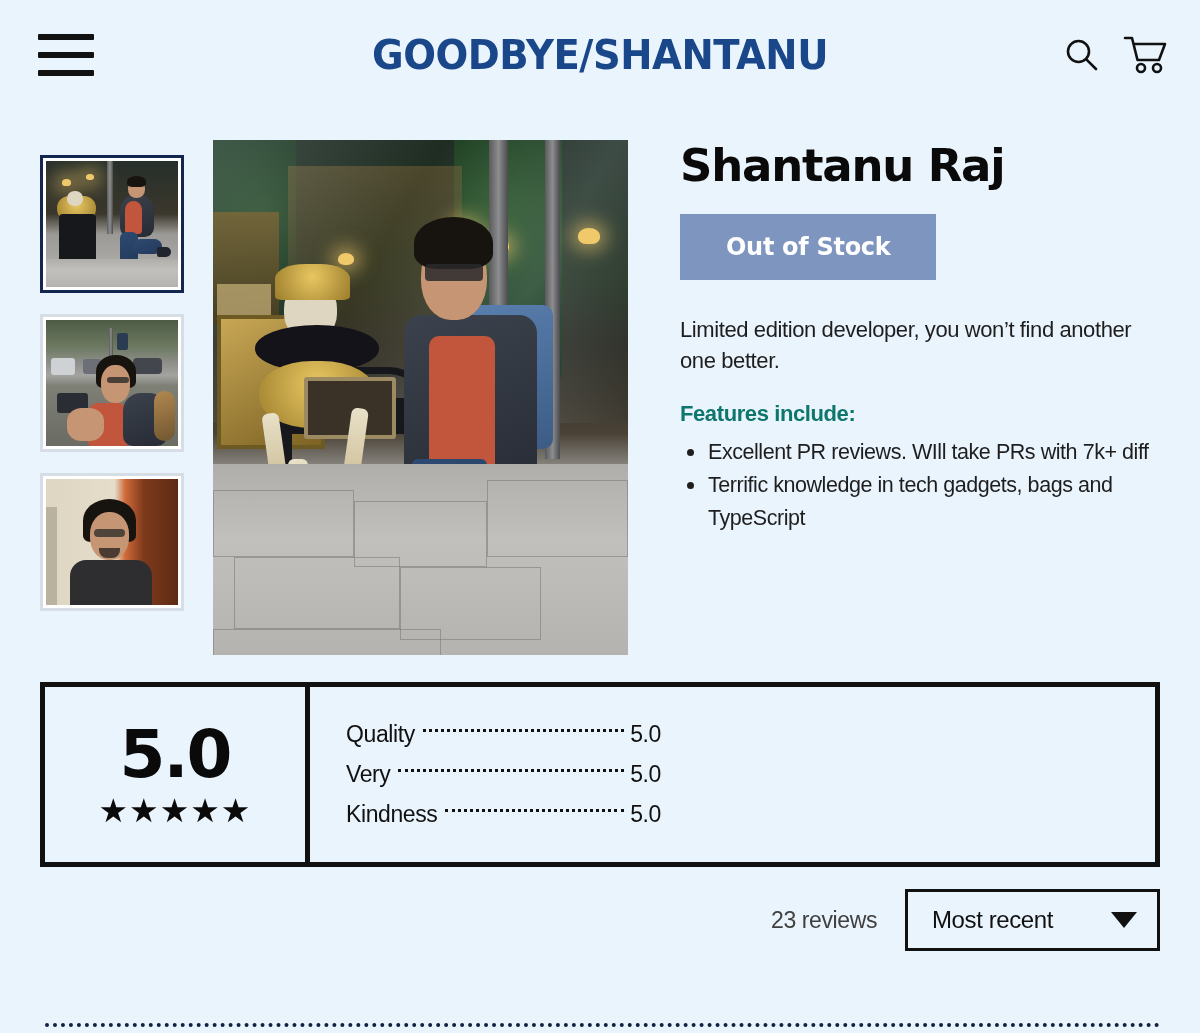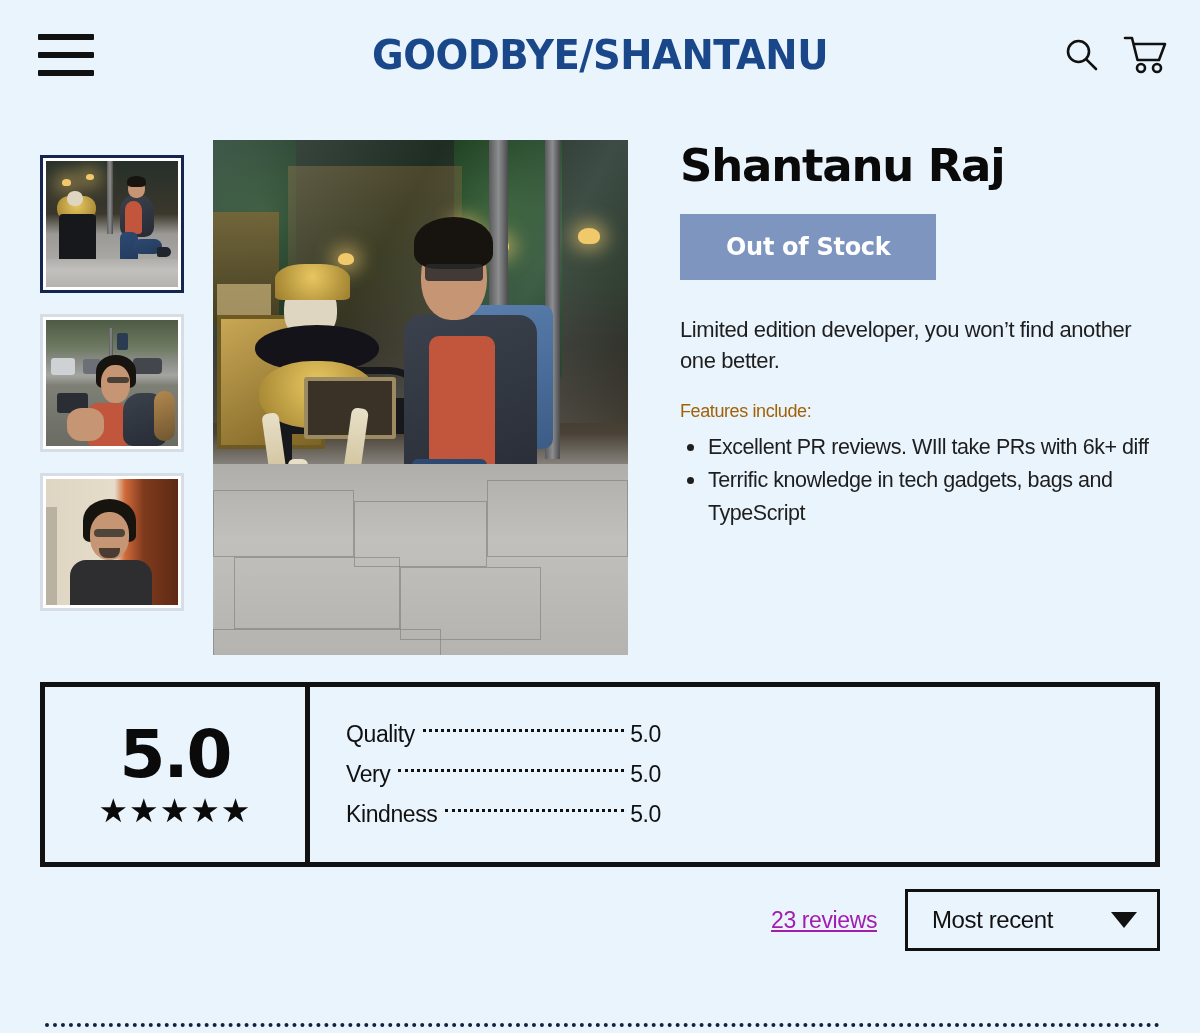--- a/index.html
+++ b/index.html
@@ -154,24 +154,24 @@
     margin-top: 34px;
     font-size: 22px;
     line-height: 1.42;
     color: #1e1e1e;
     letter-spacing: -0.4px;
     max-width: 460px;
   }
 
   .features-title {
     margin-top: 24px;
-    font-size: 18px;
-    font-weight: normal;
+    font-size: 22px;
+    font-weight: bold;
     letter-spacing: -0.4px;
-    color: #a16207;
+    color: #0f766e;
   }
 
   .features {
     margin-top: 9px;
     list-style: none;
     font-size: 21.5px;
     line-height: 1.52;
     letter-spacing: -0.45px;
     color: #1e1e1e;
     max-width: 470px;
@@ -267,23 +267,22 @@
   
   .reviews-bar {
     margin: 22px 40px 0 40px;
     display: flex;
     align-items: center;
     justify-content: flex-end;
     gap: 28px;
   }
   .reviews-count {
     font-size: 23px;
-    color: #a21caf;
+    color: #404040;
     letter-spacing: -0.4px;
-    text-decoration: underline;
   }
   .sort-select {
     border: 3px solid #111111;
     background: #eaf4fd;
     padding: 14px 20px 14px 24px;
     display: flex;
     align-items: center;
     gap: 28px;
     cursor: pointer;
     min-width: 255px;
@@ -507,21 +506,21 @@
   <div class="info">
     <h1 class="product-title">Shantanu Raj</h1>
 
     <button class="stock-btn">Out of Stock</button>
 
     <p class="desc">Limited edition developer, you won’t find another one better.</p>
 
     <h2 class="features-title">Features include:</h2>
 
     <ul class="features">
-      <li>Excellent PR reviews. WIll take PRs with 6k+ diff</li>
+      <li>Excellent PR reviews. WIll take PRs with 7k+ diff</li>
       <li>Terrific knowledge in tech gadgets, bags and TypeScript</li>
     </ul>
   </div>
 </section>
 
 <section class="review-panel">
 
   <div class="rp-cell rp-score">
     <div class="score-number">5.0</div>
     <div class="score-stars">★★★★★</div>

